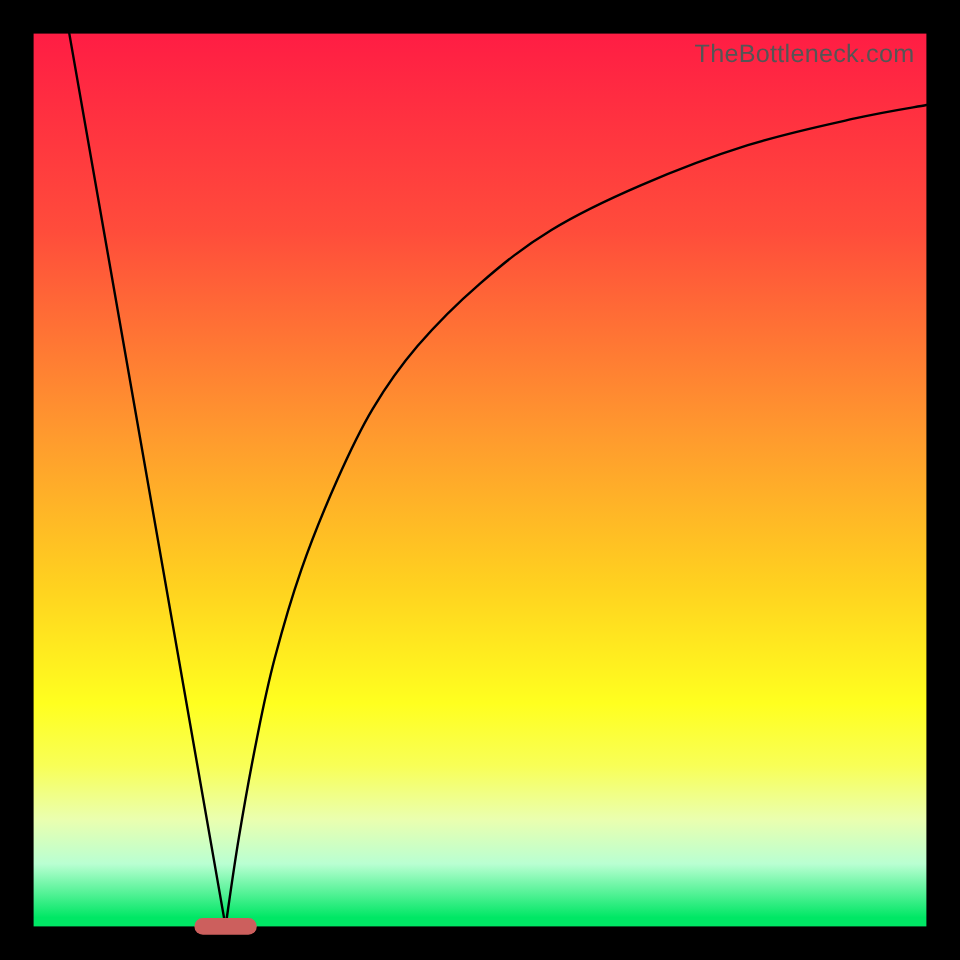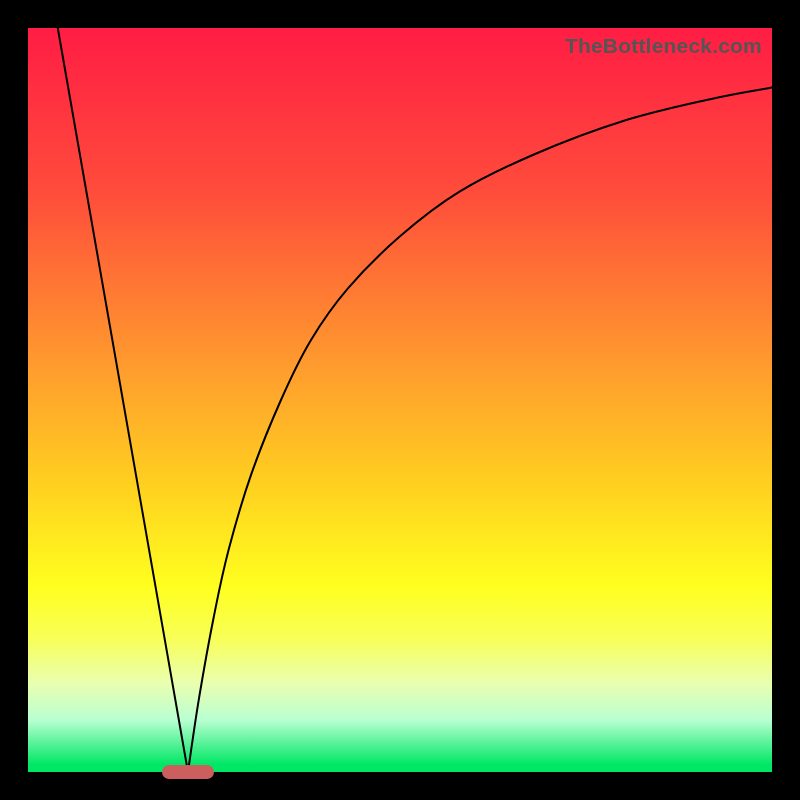--- a/index.html
+++ b/index.html
@@ -24,21 +24,21 @@
     width: 744px;
     height: 744px;
     
   }
   .watermark {
     position: absolute;
     top: 6px;
     right: 10px;
     color: #555;
     font-size: 21px;
-    font-weight: 700;
+    font-weight: 400;
     letter-spacing: 0.2px;
     user-select: none;
   }
   svg.curves {
     position: absolute;
     left: 0;
     top: 0;
     width: 744px;
     height: 744px;
     overflow: visible;

